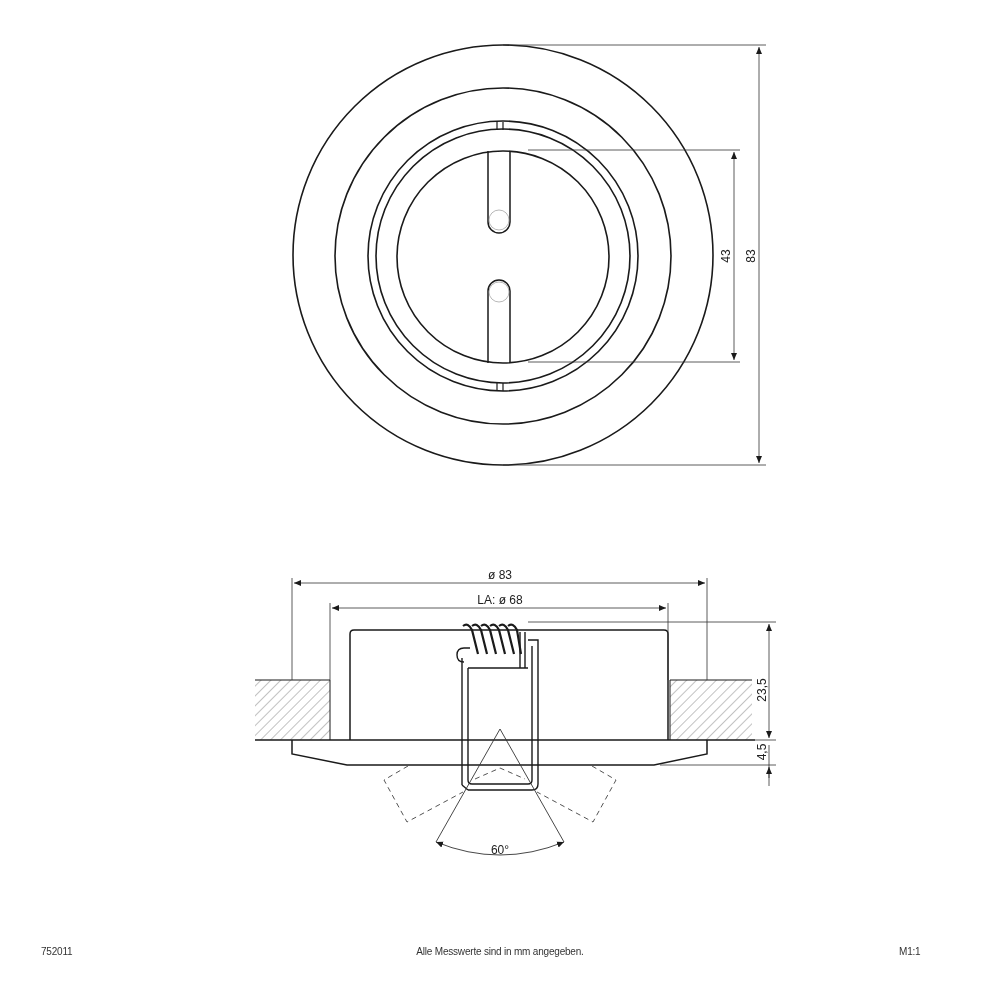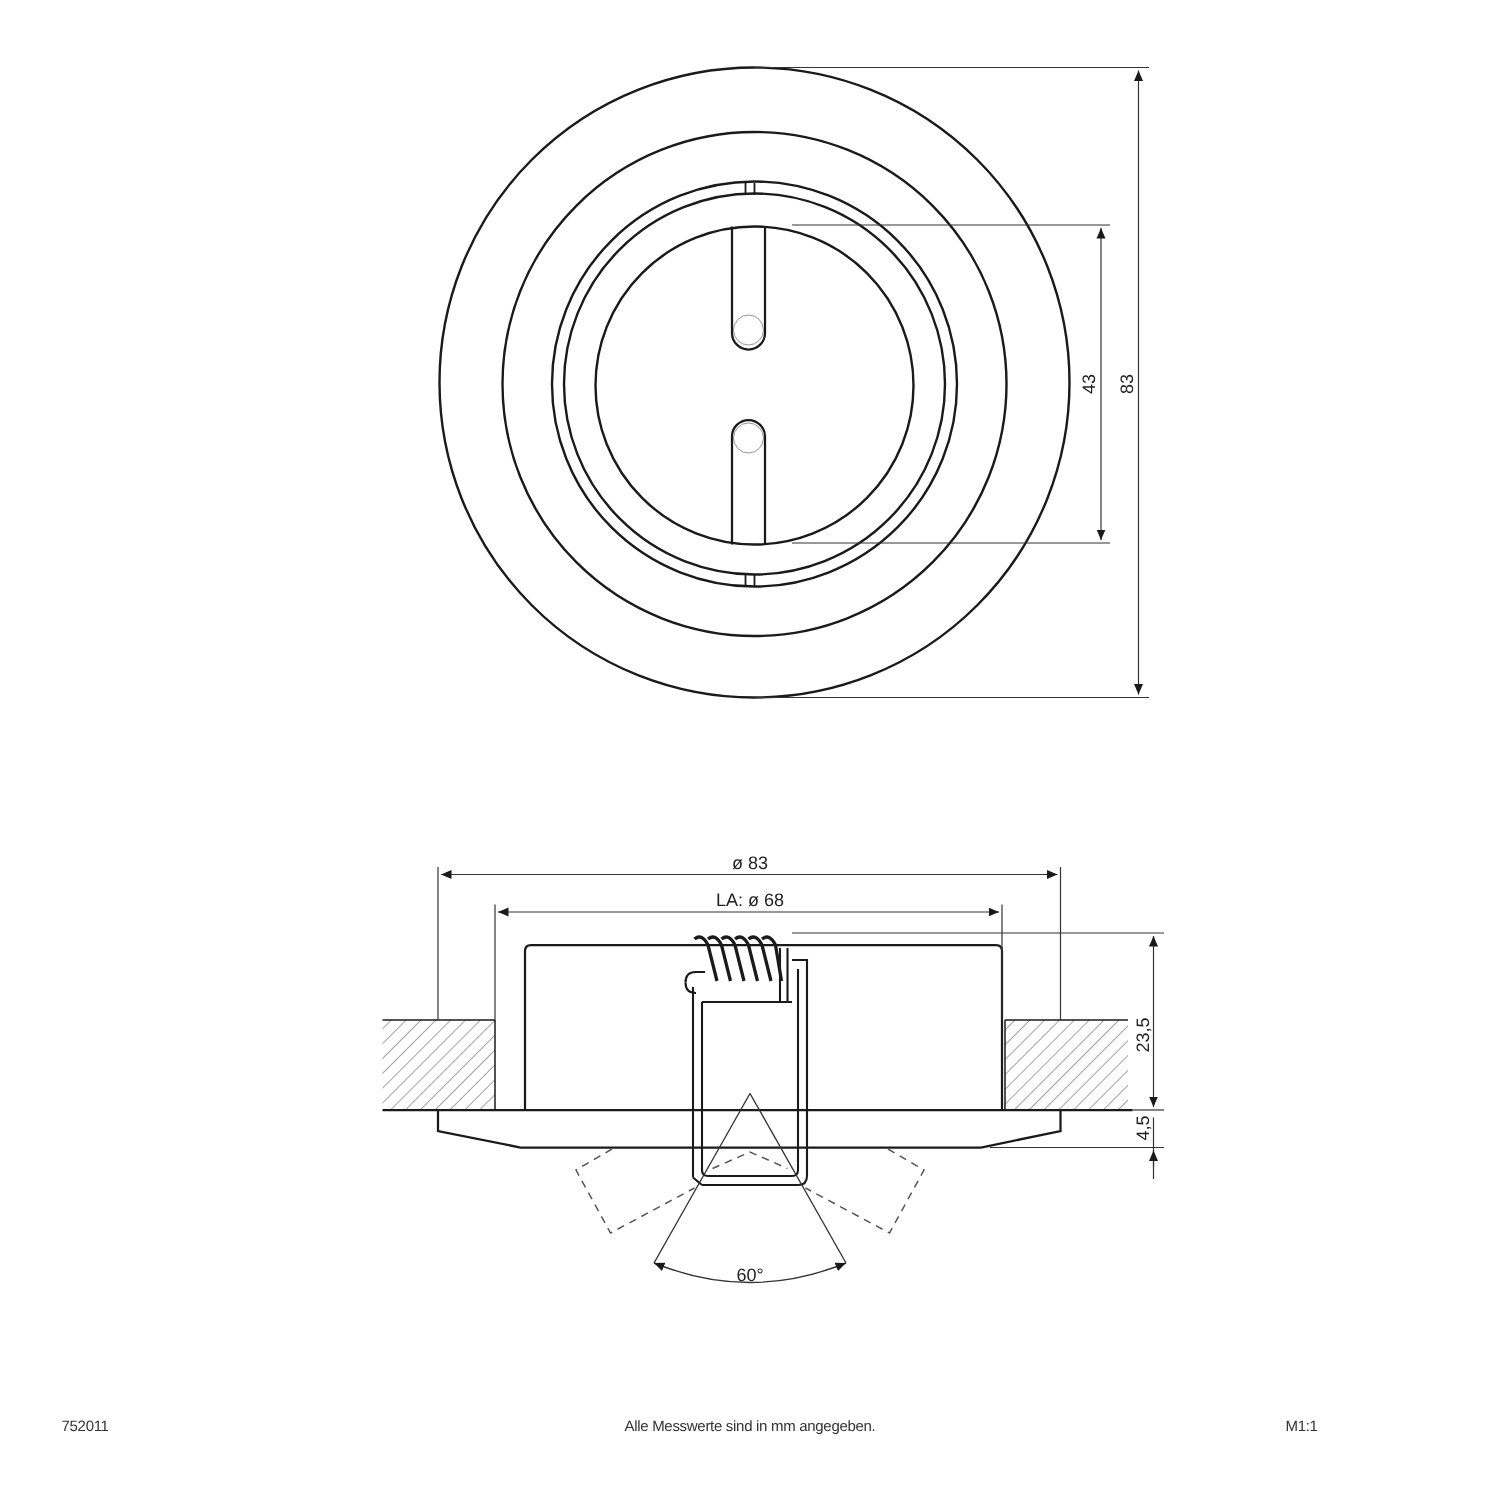--- a/index.html
+++ b/index.html
@@ -126,13 +126,13 @@
 
   <text class="dim-text" x="500" y="579" text-anchor="middle">ø 83</text>
   <text class="dim-text" x="500" y="604" text-anchor="middle">LA: ø 68</text>
   <text class="dim-text" transform="translate(766,690) rotate(-90)" text-anchor="middle">23,5</text>
   <text class="dim-text" transform="translate(766,752) rotate(-90)" text-anchor="middle">4,5</text>
   <text class="dim-text" x="500" y="854" text-anchor="middle">60°</text>
 </svg>
 
 <div class="footer-text" style="left:41px;text-align:center;">752011</div>
 <div class="footer-text" style="left:0; width:1000px; text-align:center;">Alle Messwerte sind in mm angegeben.</div>
-<div class="footer-text" style="left:857px;">M1:1</div>
+<div class="footer-text" style="left:899px;">M1:1</div>
 
 </body></html>

